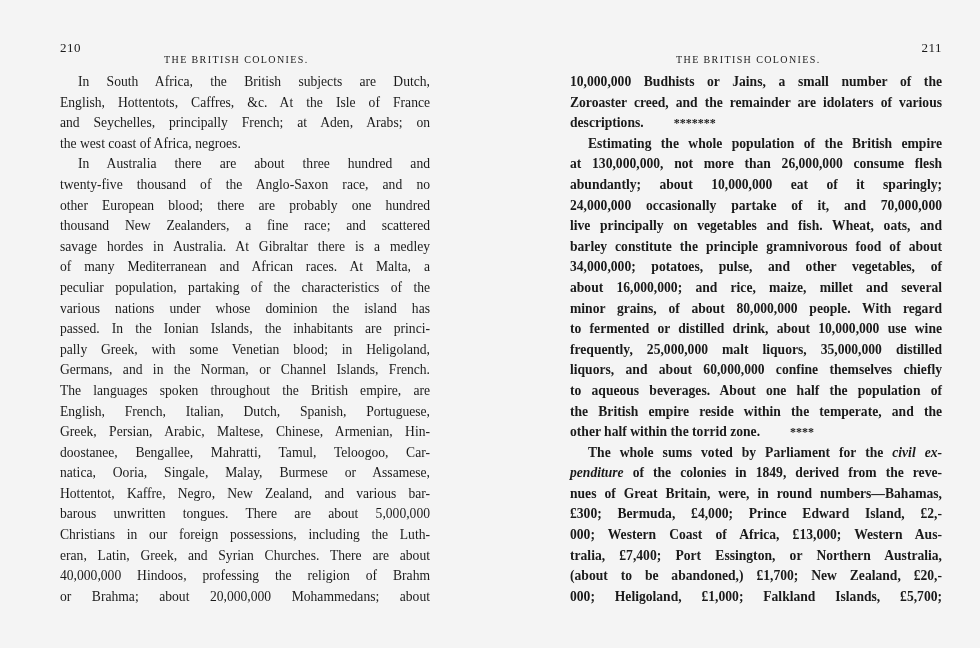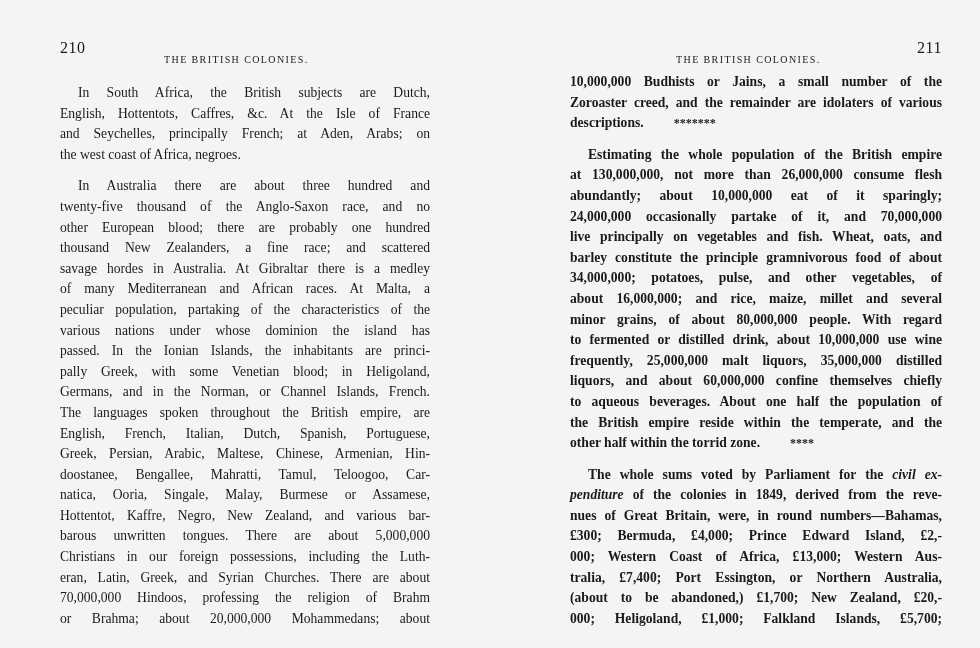--- a/index.html
+++ b/index.html
@@ -32,21 +32,21 @@
       height: 16px;
       font-size: 14px;
       line-height: 16px;
     }
     .page-left .running-head { left: 60px; width: 370px; }
     .page-right .running-head { left: 80px; width: 372px; }
 
     .folio {
       position: absolute;
       top: 0;
-      font-size: 16px;
+      font-size: 13px;
       letter-spacing: 0.5px;
     }
     .page-left .folio { left: 0; }
     .page-right .folio { right: 0; }
 
     .head-title {
       position: absolute;
       top: 12px;
       font-size: 10px;
       letter-spacing: 1.4px;
@@ -66,21 +66,21 @@
 
     .line {
       display: block;
       white-space: nowrap;
       text-align: justify;
       text-align-last: justify;
       height: 20.6px;
       overflow: visible;
     }
     .line.last { text-align-last: left; }
-    .line.indent { padding-left: 18px; margin-top: 11px; }
+    .line.indent { padding-left: 18px; }
     .stars {
       display: flex;
     }
     .stars .lead { flex: 0 0 auto; margin-right: 30px; }
     .stars .star { flex: 0 0 auto; font-size: 12px; }
     em { font-style: italic; }
   </style>
 </head>
 <body>
 
@@ -109,21 +109,21 @@
       <span class="line">Germans, and in the Norman, or Channel Islands, French.</span>
       <span class="line">The languages spoken throughout the British empire, are</span>
       <span class="line">English, French, Italian, Dutch, Spanish, Portuguese,</span>
       <span class="line">Greek, Persian, Arabic, Maltese, Chinese, Armenian, Hin-</span>
       <span class="line">doostanee, Bengallee, Mahratti, Tamul, Teloogoo, Car-</span>
       <span class="line">natica, Ooria, Singale, Malay, Burmese or Assamese,</span>
       <span class="line">Hottentot, Kaffre, Negro, New Zealand, and various bar-</span>
       <span class="line">barous unwritten tongues. There are about 5,000,000</span>
       <span class="line">Christians in our foreign possessions, including the Luth-</span>
       <span class="line">eran, Latin, Greek, and Syrian Churches. There are about</span>
-      <span class="line">70,000,000 Hindoos, professing the religion of Brahm</span>
+      <span class="line">40,000,000 Hindoos, professing the religion of Brahm</span>
       <span class="line">or Brahma; about 20,000,000 Mohammedans; about</span>
     </div>
   </div>
 
   <div class="page page-right">
     <div class="running-head">
       <span class="head-title">THE BRITISH COLONIES.</span>
       <span class="folio">211</span>
     </div>
     <div class="text-block">

